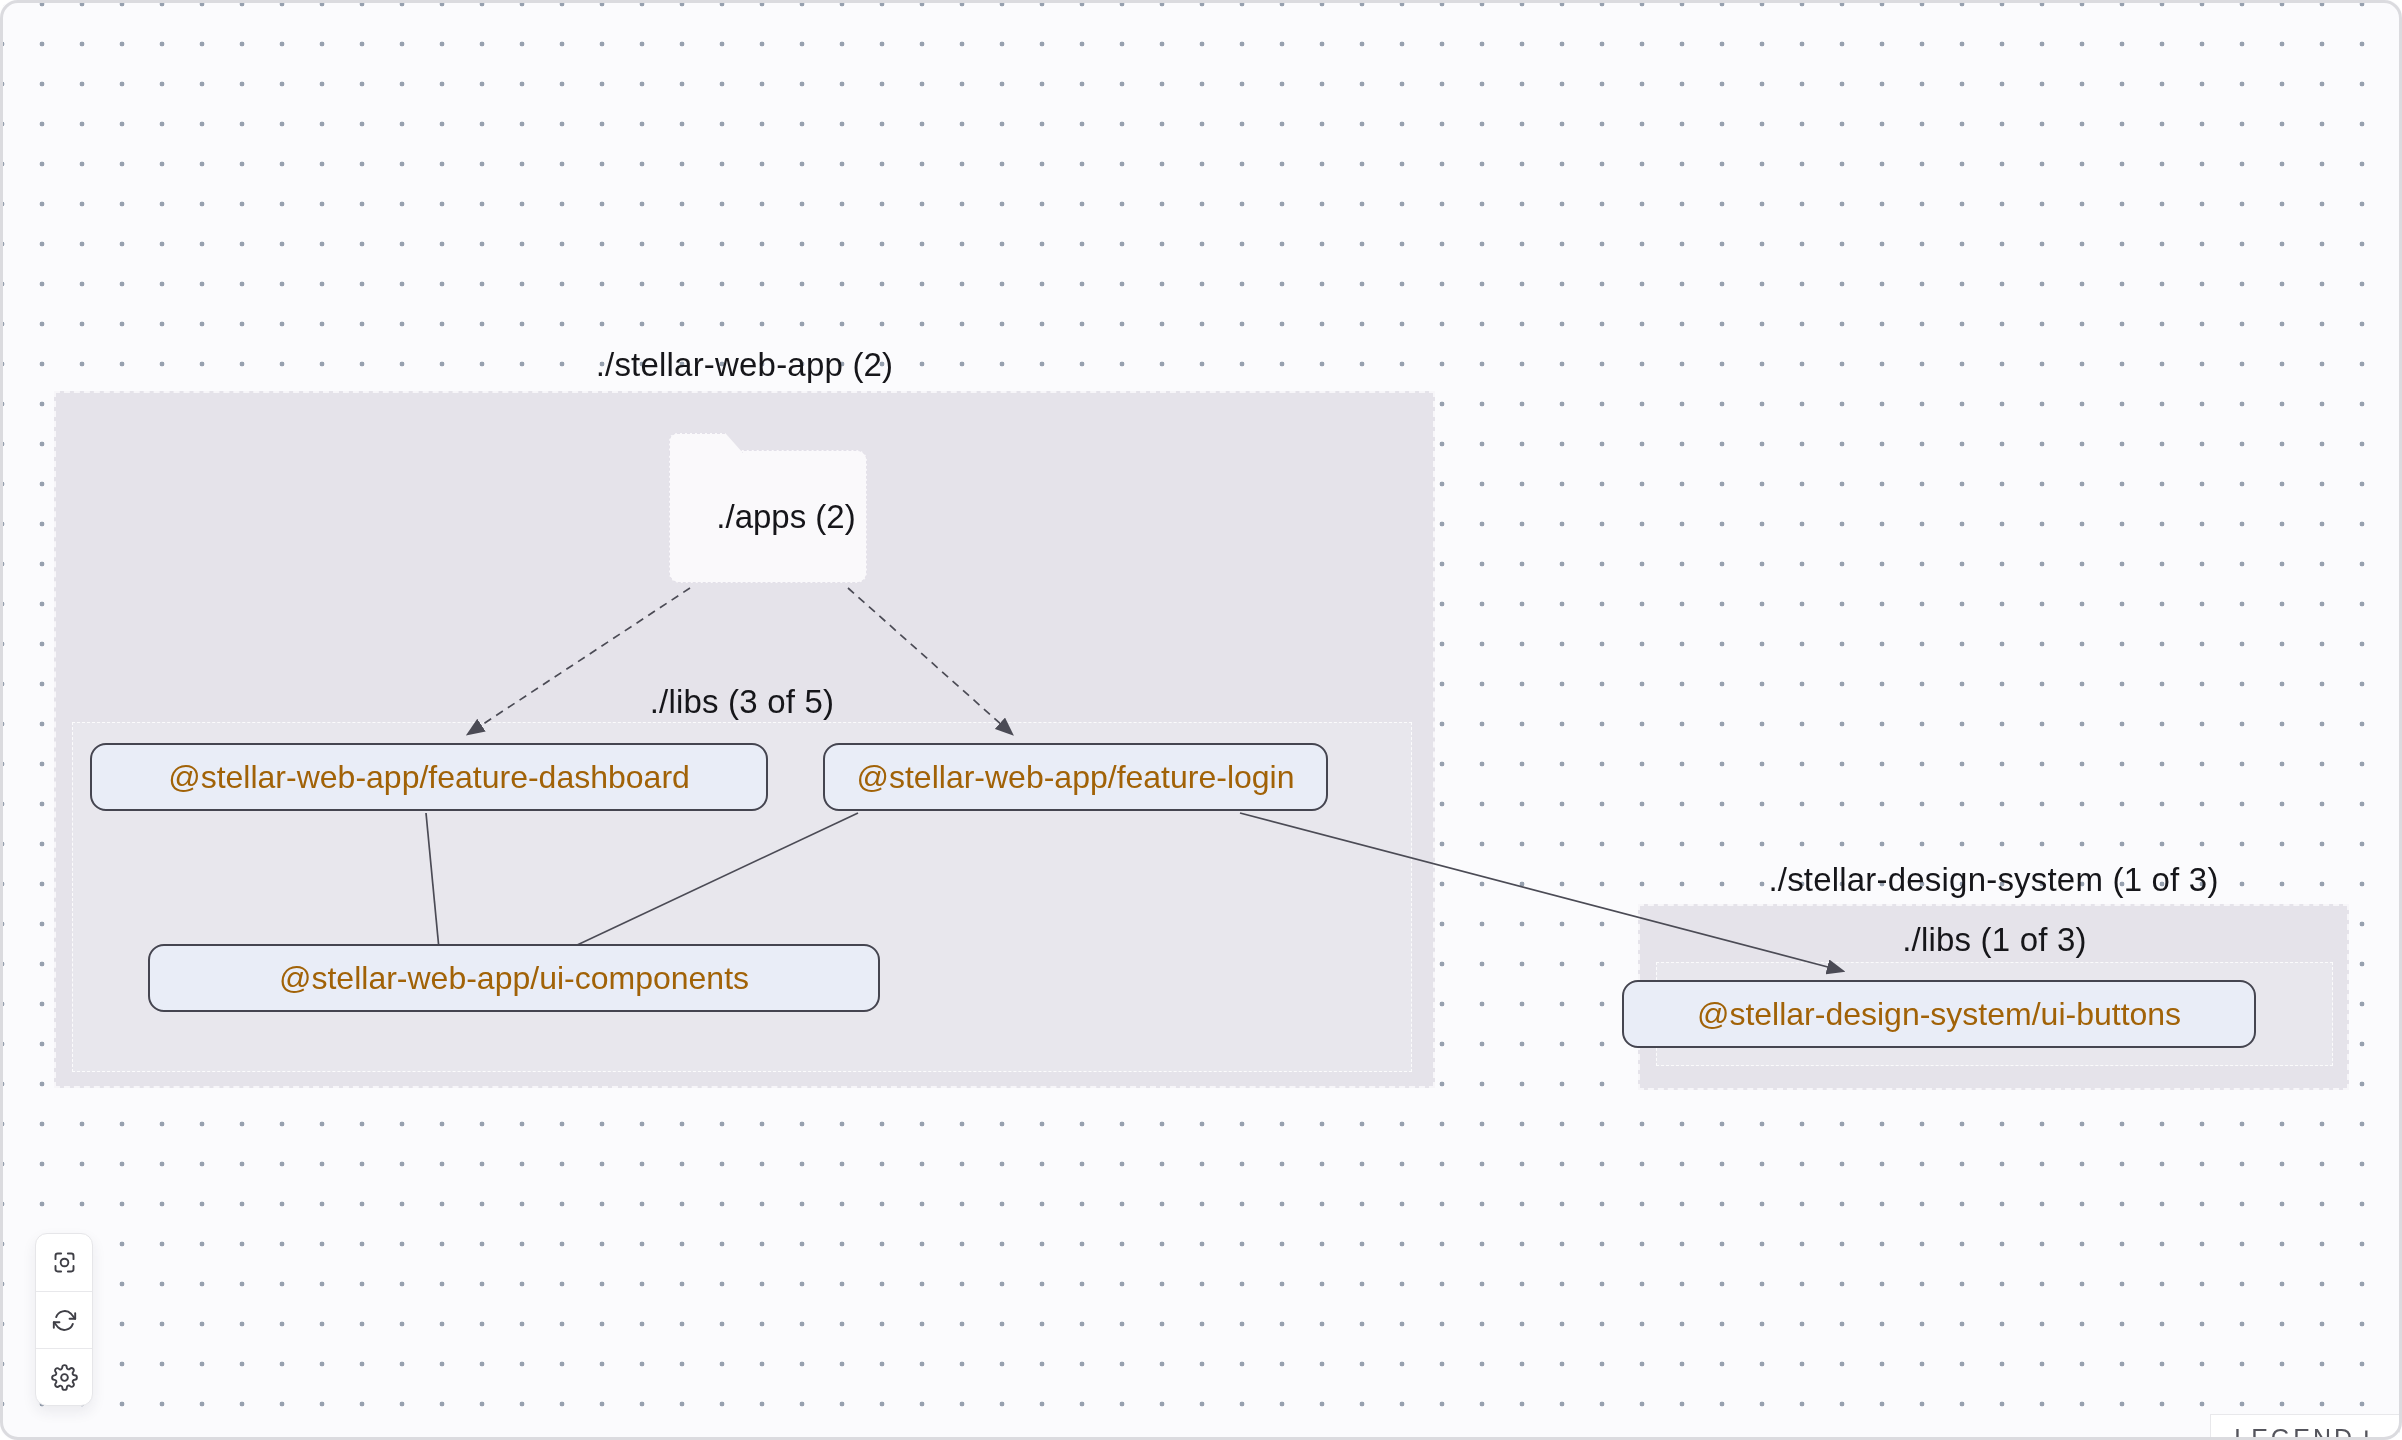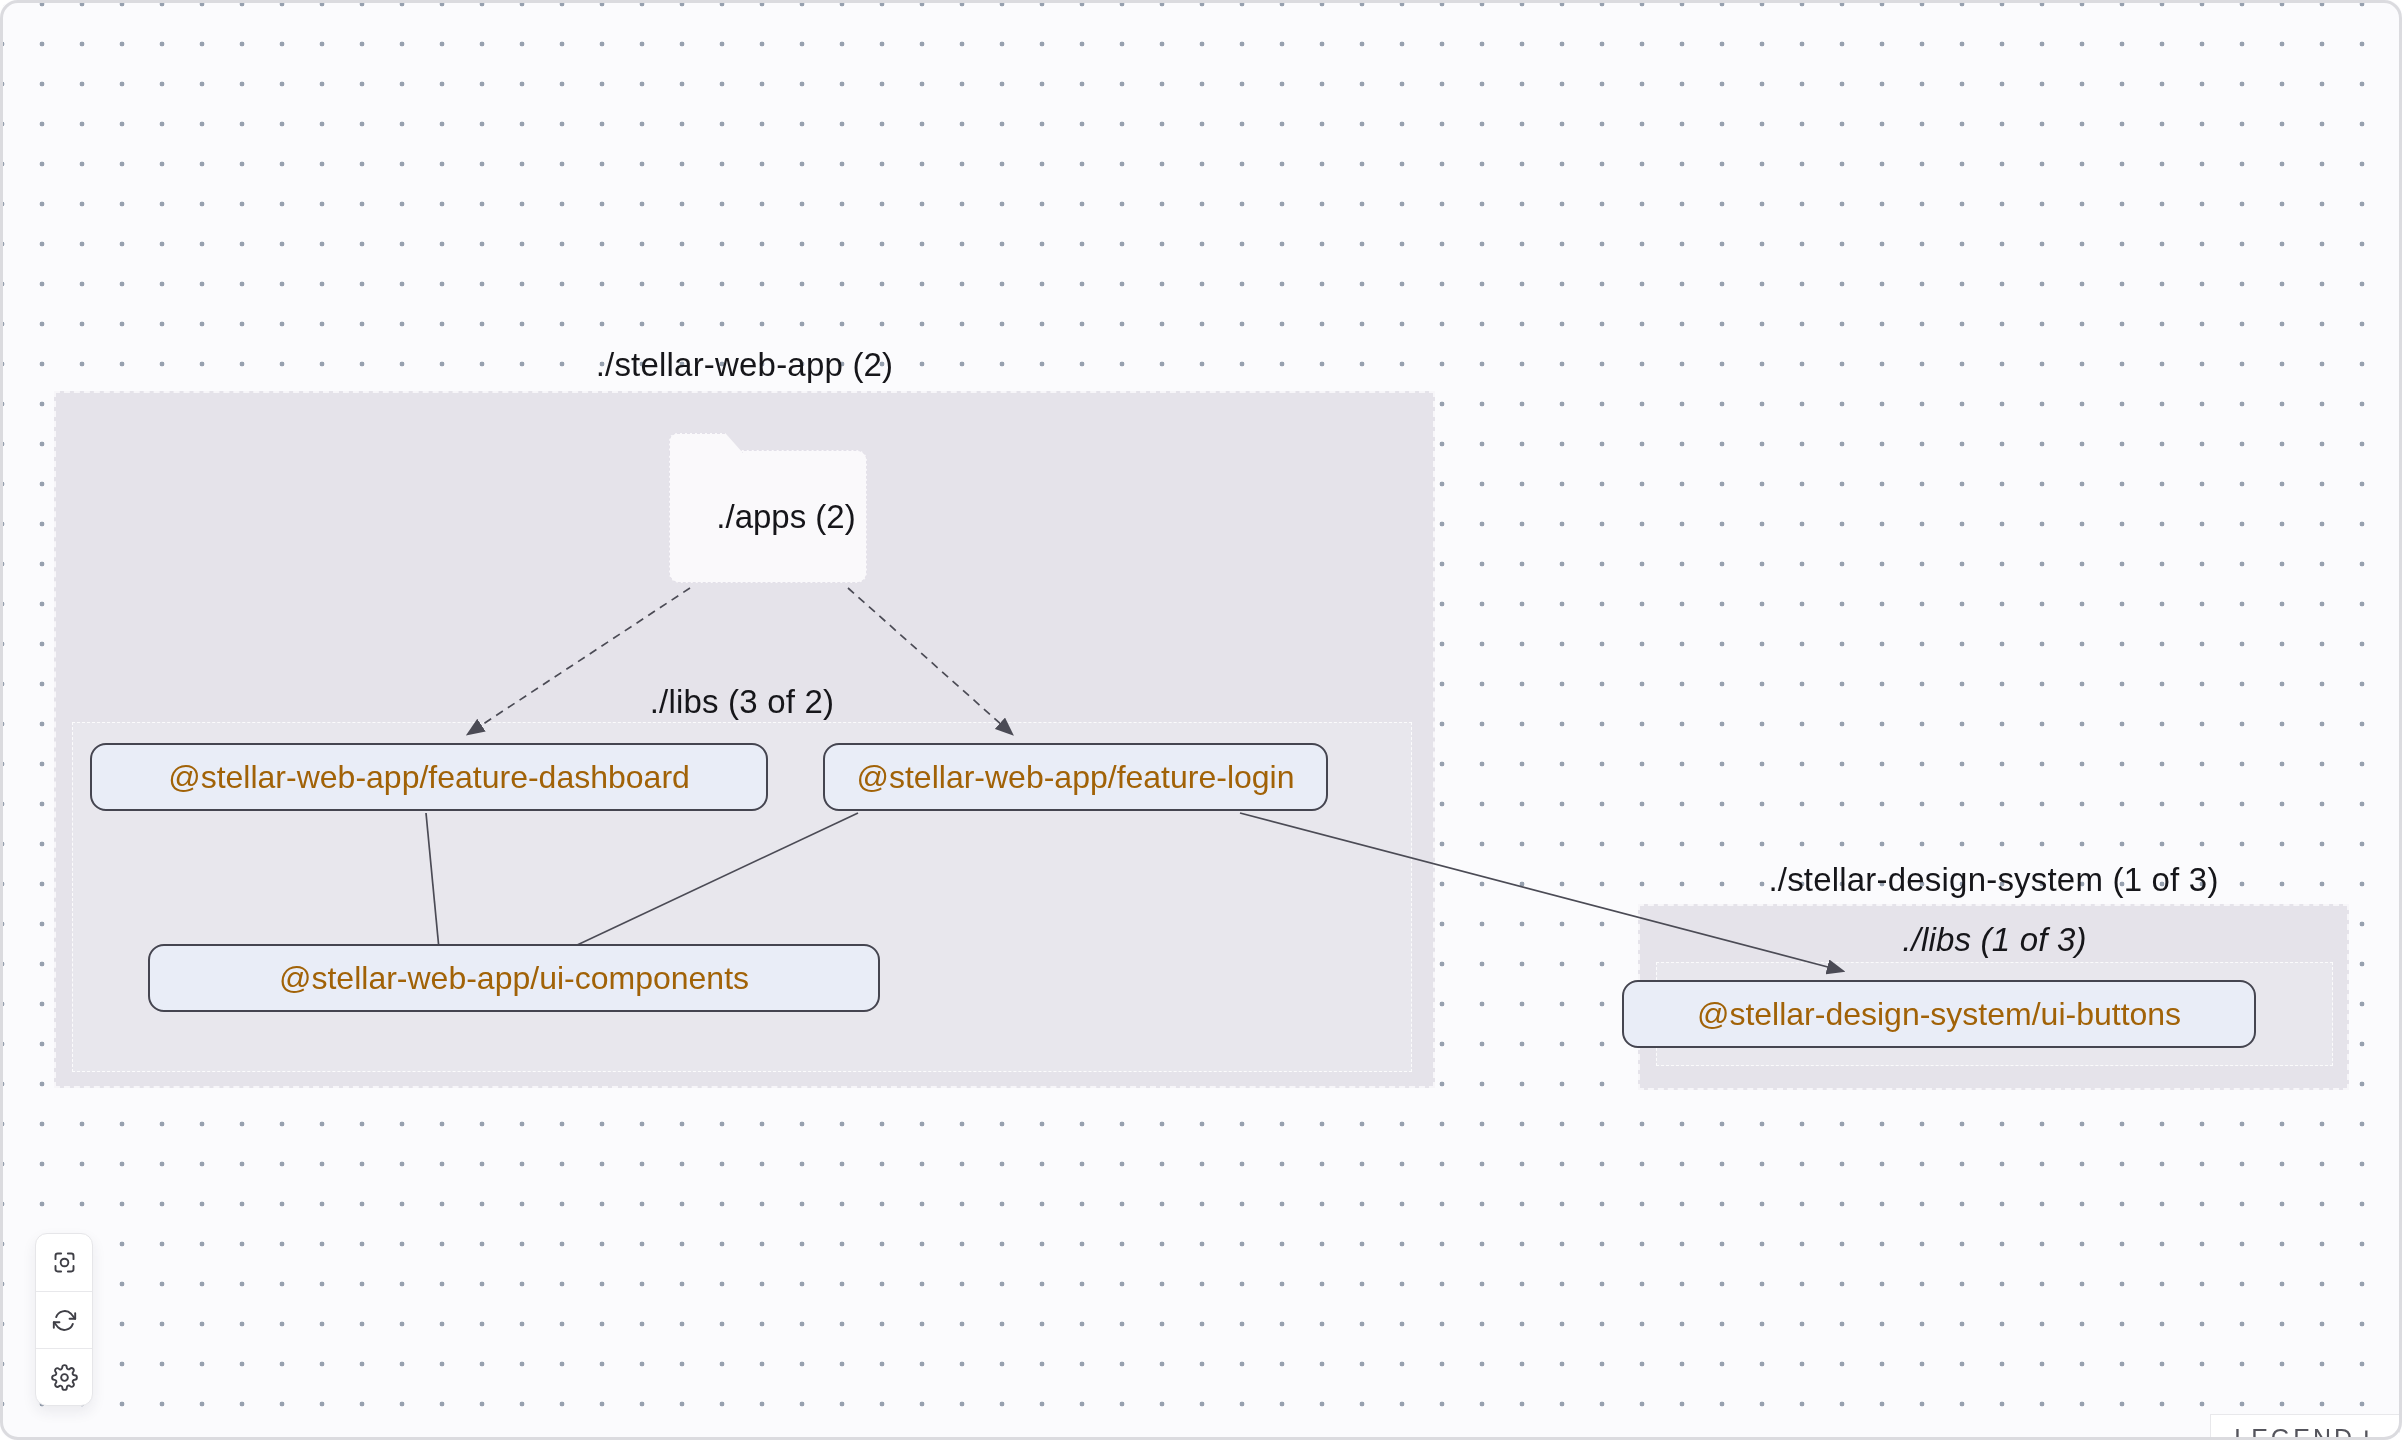--- a/index.html
+++ b/index.html
@@ -55,21 +55,21 @@
   }
 
   #group-web-app        { left: 54px;  top: 391px; width: 1381px; height: 697px; }
   #label-web-app        { left: 54px;  top: 346px; width: 1381px; }
   #group-web-app-libs   { left: 72px;  top: 722px; width: 1340px; height: 350px; }
   #label-web-app-libs   { left: 72px;  top: 683px; width: 1340px; }
 
   #group-design         { left: 1638px; top: 904px; width: 711px; height: 186px; }
   #label-design         { left: 1538px; top: 861px; width: 911px; }
   #group-design-libs    { left: 1656px; top: 962px; width: 677px; height: 104px; }
-  #label-design-libs    { left: 1656px; top: 921px; width: 677px; font-style: italic; }
+  #label-design-libs    { left: 1656px; top: 921px; width: 677px; }
 
   
   .folder {
     position: absolute;
     left: 669px; top: 450px; width: 198px; height: 133px;
     background: #faf9fb;
     border: 1px dashed #e3e0e9;
     border-radius: 0 10px 10px 10px;
     display: flex; align-items: center; justify-content: center;
   }
@@ -158,21 +158,21 @@
 </head>
 <body>
 
 <div class="viewport">
   <div class="canvas">
 
     <div class="group" id="group-web-app"></div>
     <div class="group-label" id="label-web-app">./stellar-web-app (2)</div>
 
     <div class="group-inner" id="group-web-app-libs"></div>
-    <div class="group-label" id="label-web-app-libs">./libs (3 of 2)</div>
+    <div class="group-label" id="label-web-app-libs">./libs (3 of 5)</div>
 
     <div class="group" id="group-design"></div>
     <div class="group-label" id="label-design">./stellar-design-system (1 of 3)</div>
 
     <div class="group-inner" id="group-design-libs"></div>
     <div class="group-label" id="label-design-libs">./libs (1 of 3)</div>
 
     <svg id="edges-svg" width="2402" height="1440" viewBox="0 0 2402 1440">
       <defs>
         <marker id="arrow" markerWidth="11" markerHeight="9" refX="9.5" refY="4.5" orient="auto">

